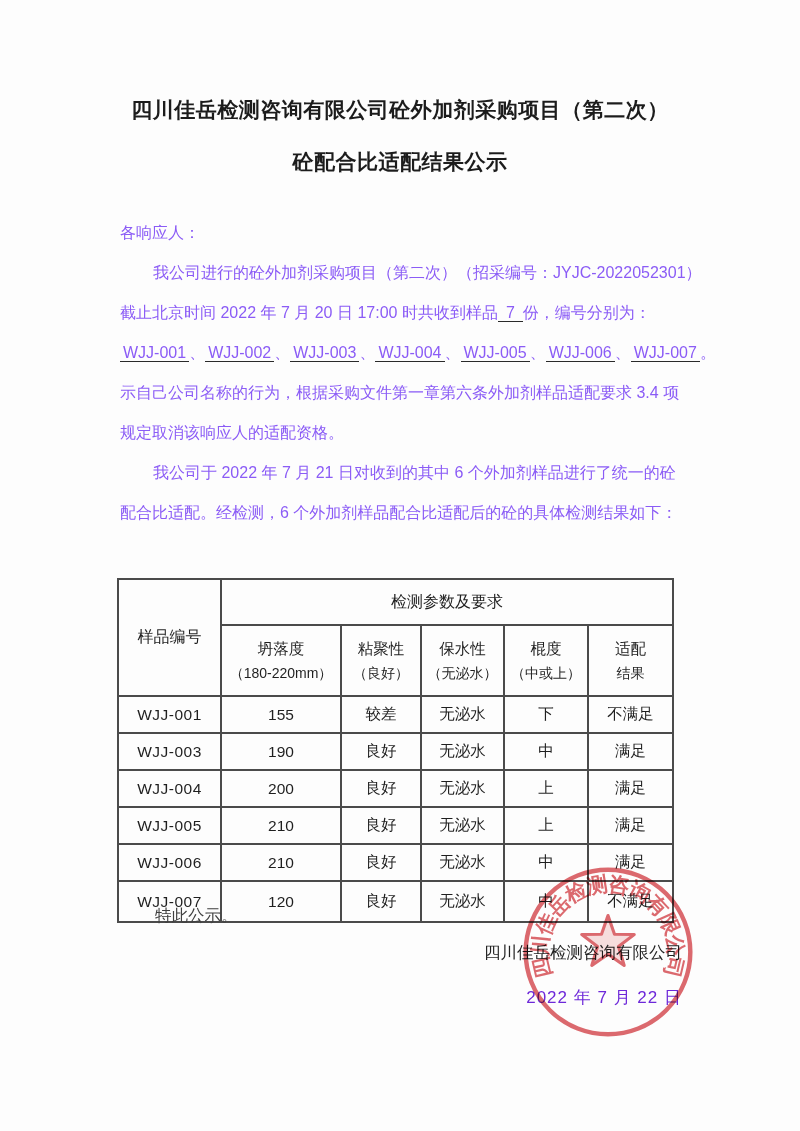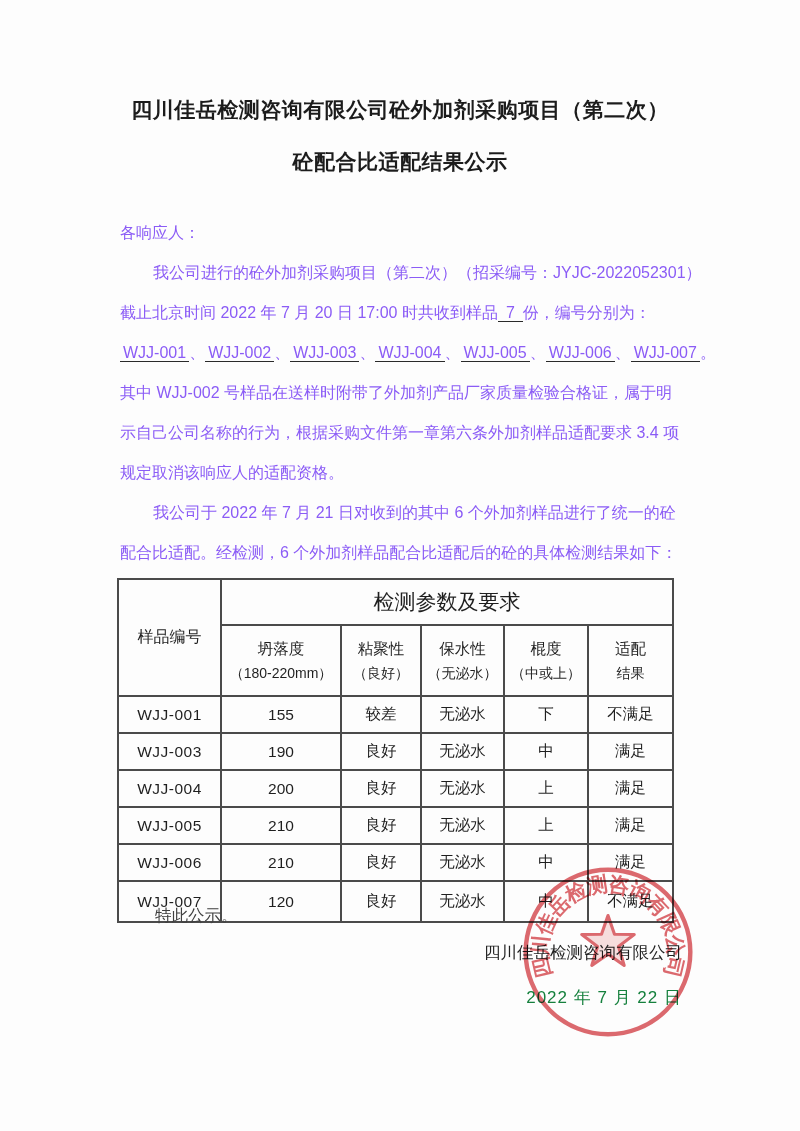--- a/index.html
+++ b/index.html
@@ -36,39 +36,39 @@
   
   table.results{
     position:absolute;left:117px;top:578px;width:555px;
     border-collapse:collapse;table-layout:fixed;
     font-size:15.5px;color:#1f1f1f;
   }
   table.results th,table.results td{
     border:2px solid #4b4b4b;text-align:center;vertical-align:middle;
     padding:0;font-weight:normal;background:transparent;
   }
-  table.results .group-h{height:44px;font-size:21px;}
+  table.results .group-h{height:44px;font-size:16px;}
   table.results .corner-h{font-size:16px;}
   .param-row th{height:69px;font-size:15.5px;line-height:25px;}
   .param-req{font-size:14px;}
   table.results tbody td{height:35px;}
   table.results tbody tr:last-child td{height:39px;}
   table.results tbody td.sample-cell{font-size:15.5px;letter-spacing:.5px;}
   
   .closing{
     position:absolute;left:155px;top:901px;
     font-size:16.5px;color:#404040;line-height:28px;
   }
   .sig-company{
     position:absolute;right:118px;top:942px;
     font-size:16.5px;color:#1f1f1f;white-space:nowrap;line-height:20px;
   }
   .sig-date{
     position:absolute;right:118px;top:988px;
-    font-size:17px;color:#15803d;white-space:nowrap;line-height:20px;
+    font-size:17px;color:#6d28d9;white-space:nowrap;line-height:20px;
     letter-spacing:1px;
   }
   
   .seal{
     position:absolute;left:519px;top:863px;width:178px;height:178px;
     mix-blend-mode:multiply;opacity:.82;pointer-events:none;
   }
   .seal svg{width:100%;height:100%;}
   .seal text{
     font-family:"Liberation Sans","DejaVu Sans",sans-serif;
@@ -83,21 +83,20 @@
   <div class="title-block">
     <div>四川佳岳检测咨询有限公司砼外加剂采购项目（第二次）</div>
     <div>砼配合比适配结果公示</div>
   </div>
 
   <div class="body-block">
     <div class="body-line">各响应人：</div>
     <div class="body-line ind">我公司进行的砼外加剂采购项目（第二次）（招采编号：JYJC-2022052301）</div>
     <div class="body-line"><span>截止北京时间 2022 年 7 月 20 日 17:00 时共收到样品</span><span class="u-num">7</span><span>份，编号分别为：</span></div>
     <div class="body-line"><span class="u-sample">WJJ-001</span><span>、</span><span class="u-sample">WJJ-002</span><span>、</span><span class="u-sample">WJJ-003</span><span>、</span><span class="u-sample">WJJ-004</span><span>、</span><span class="u-sample">WJJ-005</span><span>、</span><span class="u-sample">WJJ-006</span><span>、</span><span class="u-sample">WJJ-007</span><span>。</span></div>
-    <div class="body-line">其中 WJJ-002 号样品在送样时附带了外加剂产品厂家质量检验合格证，属于明</div>
     <div class="body-line">示自己公司名称的行为，根据采购文件第一章第六条外加剂样品适配要求 3.4 项</div>
     <div class="body-line">规定取消该响应人的适配资格。</div>
     <div class="body-line ind">我公司于 2022 年 7 月 21 日对收到的其中 6 个外加剂样品进行了统一的砼</div>
     <div class="body-line">配合比适配。经检测，6 个外加剂样品配合比适配后的砼的具体检测结果如下：</div>
   </div>
 
   <table class="results">
     <colgroup>
       <col style="width:103px">
         <col style="width:120px">

